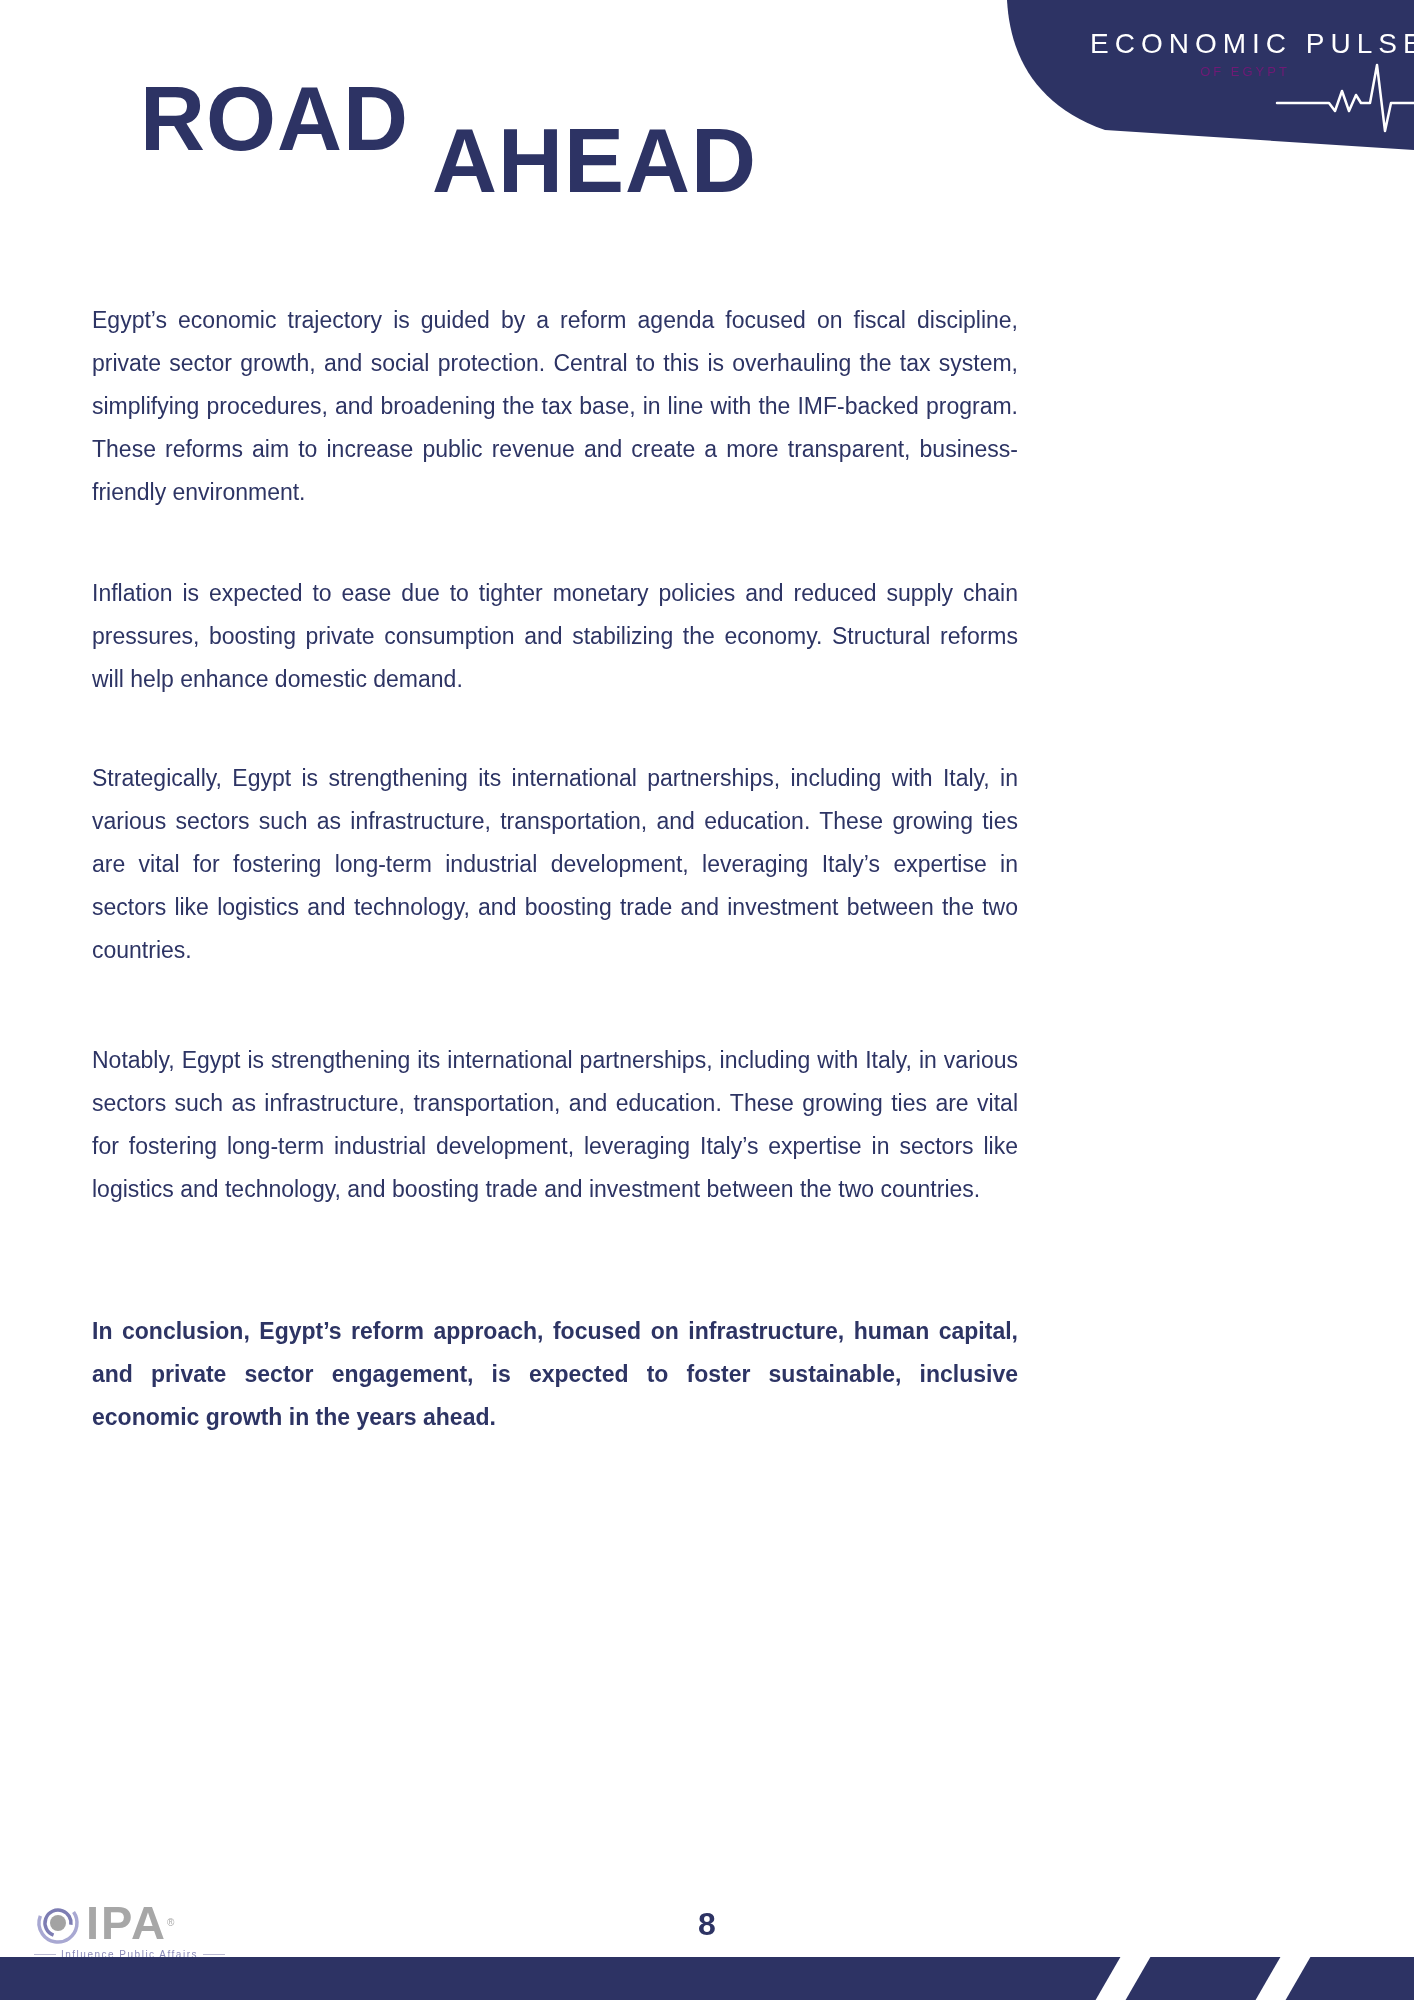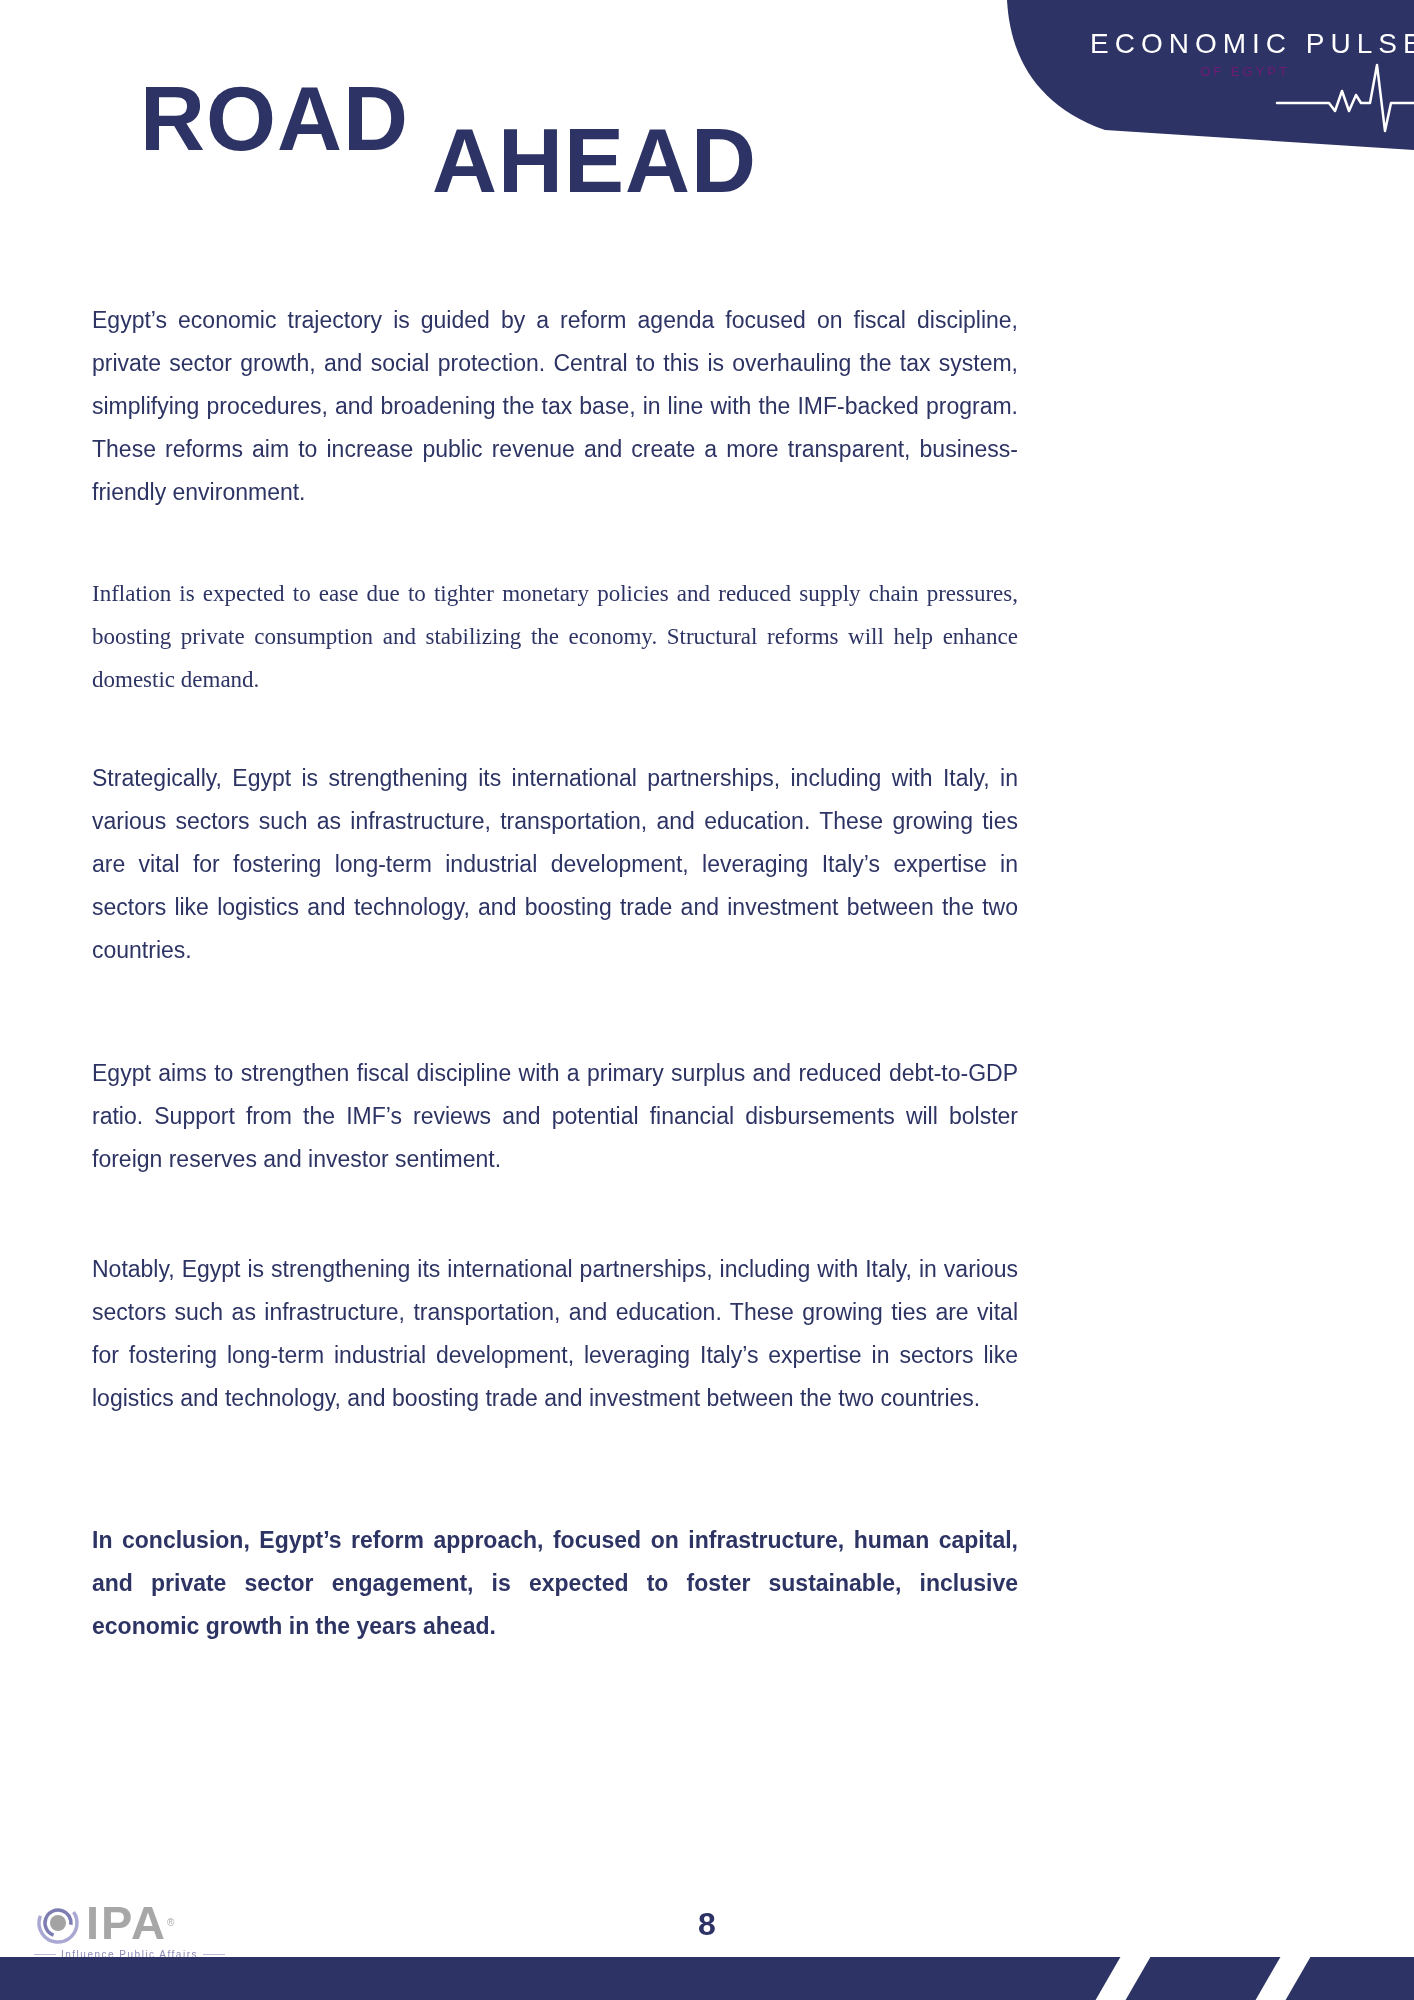--- a/index.html
+++ b/index.html
@@ -36,21 +36,21 @@
   .article{
     position:absolute;left:92px;top:299px;width:926px;
   }
   .article p{
     margin:0;
     text-align:justify;
     font-size:23px;
     line-height:43px;
     color:#2d3464;
   }
-  .article p.gap-58{margin-top:58px;font-family:Liberation Serif, serif;}
+  .article p.gap-58{margin-top:58px;}
   .article p.gap-56{margin-top:56px;}
   .article p.gap-80{margin-top:80px;}
   .article p.gap-67{margin-top:67px;}
   .article p.gap-99{margin-top:99px;}
   .article p.conclusion{font-weight:700;}
 
   
   .page-number{
     position:absolute;top:1906px;left:0;width:100%;
     text-align:center;font-size:32px;font-weight:700;color:#2d3364;
@@ -100,21 +100,20 @@
     </svg>
   </div>
 
   <div class="title-word title-road">ROAD</div>
   <div class="title-word title-ahead">AHEAD</div>
 
   <div class="article">
     <p>Egypt’s economic trajectory is guided by a reform agenda focused on fiscal discipline, private sector growth, and social protection. Central to this is overhauling the tax system, simplifying procedures, and broadening the tax base, in line with the IMF-backed program. These reforms aim to increase public revenue and create a more transparent, business-friendly environment.</p>
     <p class="gap-58">Inflation is expected to ease due to tighter monetary policies and reduced supply chain pressures, boosting private consumption and stabilizing the economy. Structural reforms will help enhance domestic demand.</p>
     <p class="gap-56">Strategically, Egypt is strengthening its international partnerships, including with Italy, in various sectors such as infrastructure, transportation, and education. These growing ties are vital for fostering long-term industrial development, leveraging Italy’s expertise in sectors like logistics and technology, and boosting trade and investment between the two countries.</p>
-    <p class="gap-80">Egypt aims to strengthen fiscal discipline with a primary surplus and reduced debt-to-GDP ratio. Support from the IMF’s reviews and potential financial disbursements will bolster foreign reserves and investor sentiment.</p>
     <p class="gap-67">Notably, Egypt is strengthening its international partnerships, including with Italy, in various sectors such as infrastructure, transportation, and education. These growing ties are vital for fostering long-term industrial development, leveraging Italy’s expertise in sectors like logistics and technology, and boosting trade and investment between the two countries.</p>
     <p class="gap-99 conclusion">In conclusion, Egypt’s reform approach, focused on infrastructure, human capital, and private sector engagement, is expected to foster sustainable, inclusive economic growth in the years ahead.</p>
   </div>
 
   <div class="ipa">
     <div class="ipa-row">
       <svg class="ipa-icon" viewBox="0 0 48 48" aria-hidden="true">
         <circle cx="24" cy="24" r="19" fill="none" stroke="#a8a8d2" stroke-width="3.5" stroke-dasharray="78 42" transform="rotate(-35 24 24)"></circle>
         <circle cx="24" cy="24" r="13" fill="none" stroke="#7d7db3" stroke-width="3.5" stroke-dasharray="58 24" transform="rotate(110 24 24)"></circle>
         <circle cx="24" cy="24" r="8" fill="#a3a3a3"></circle>

